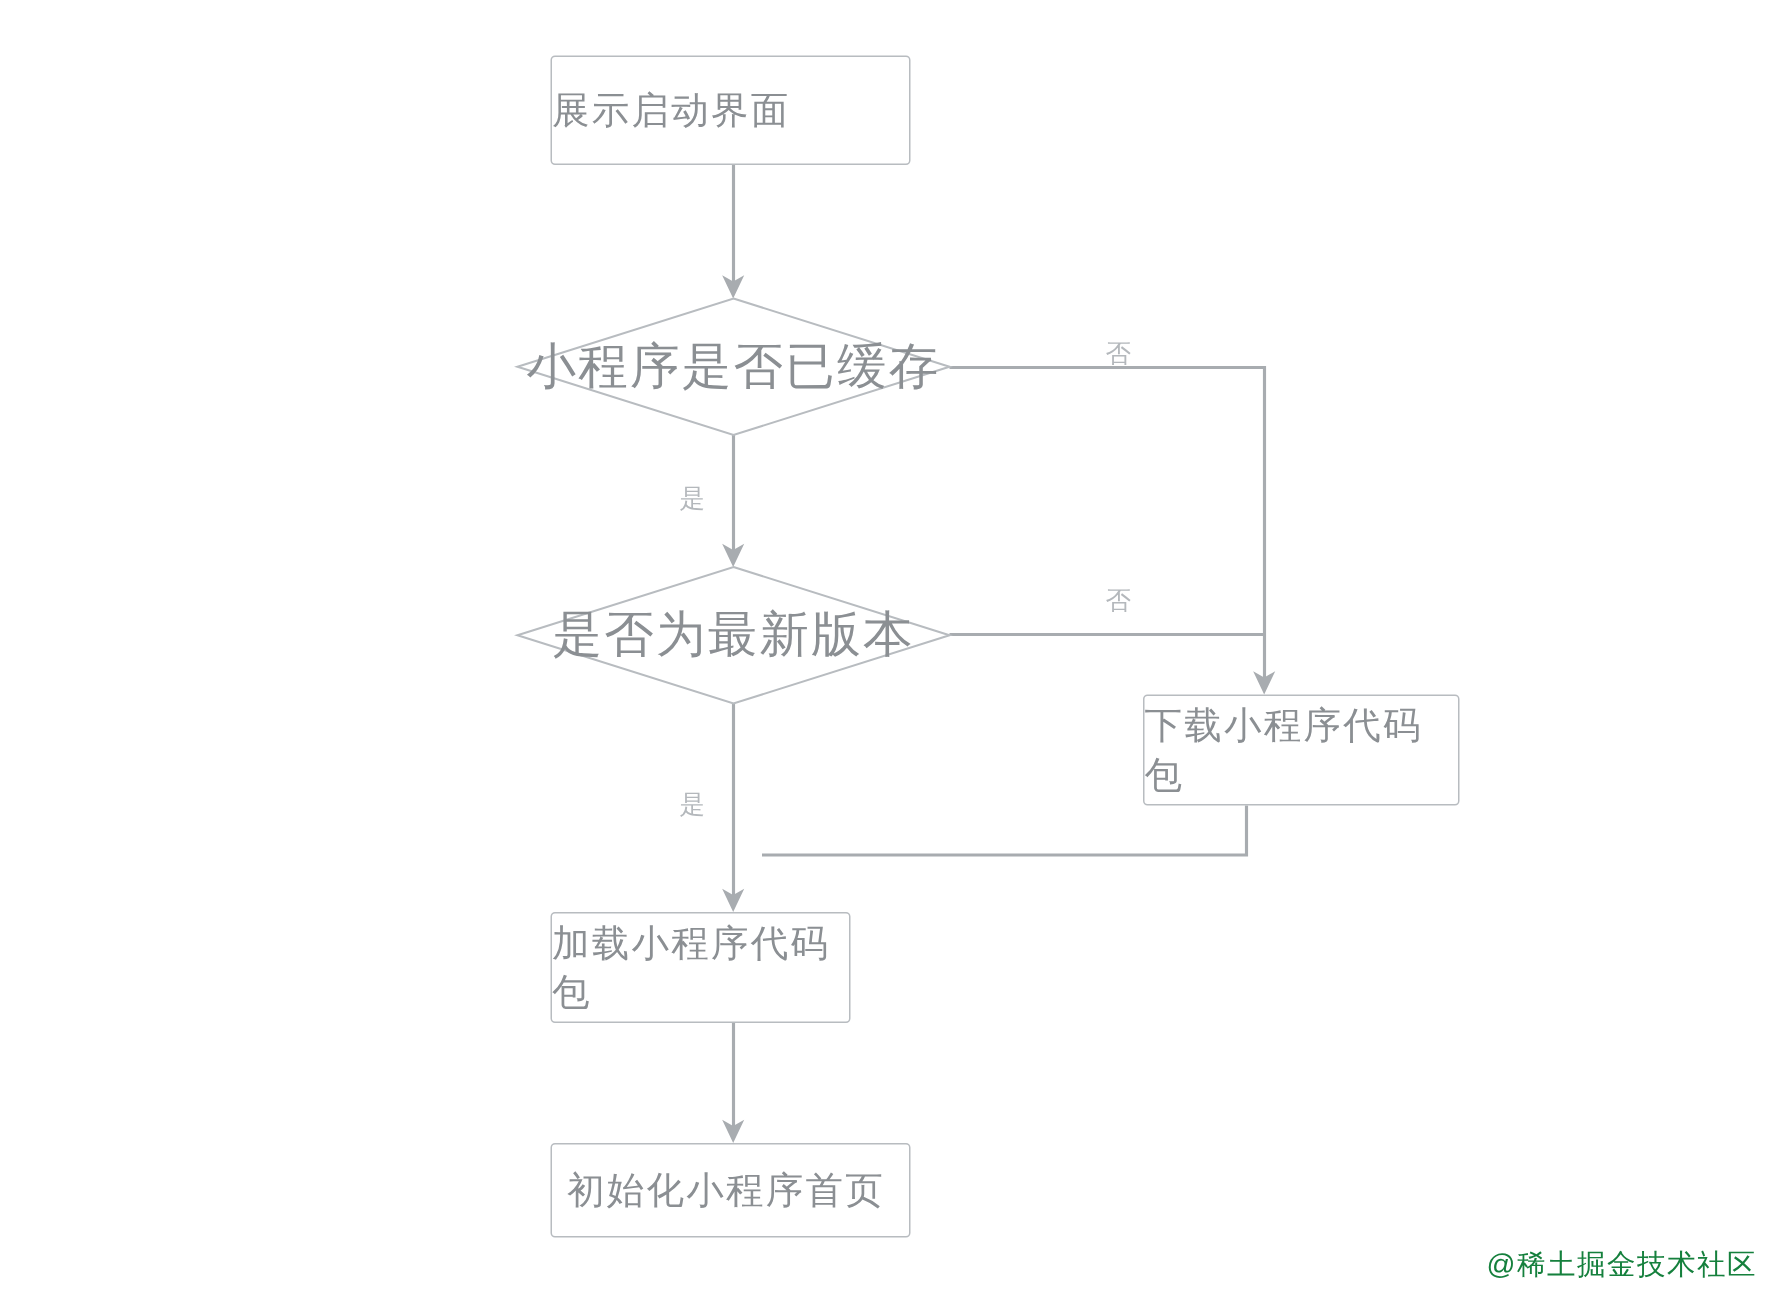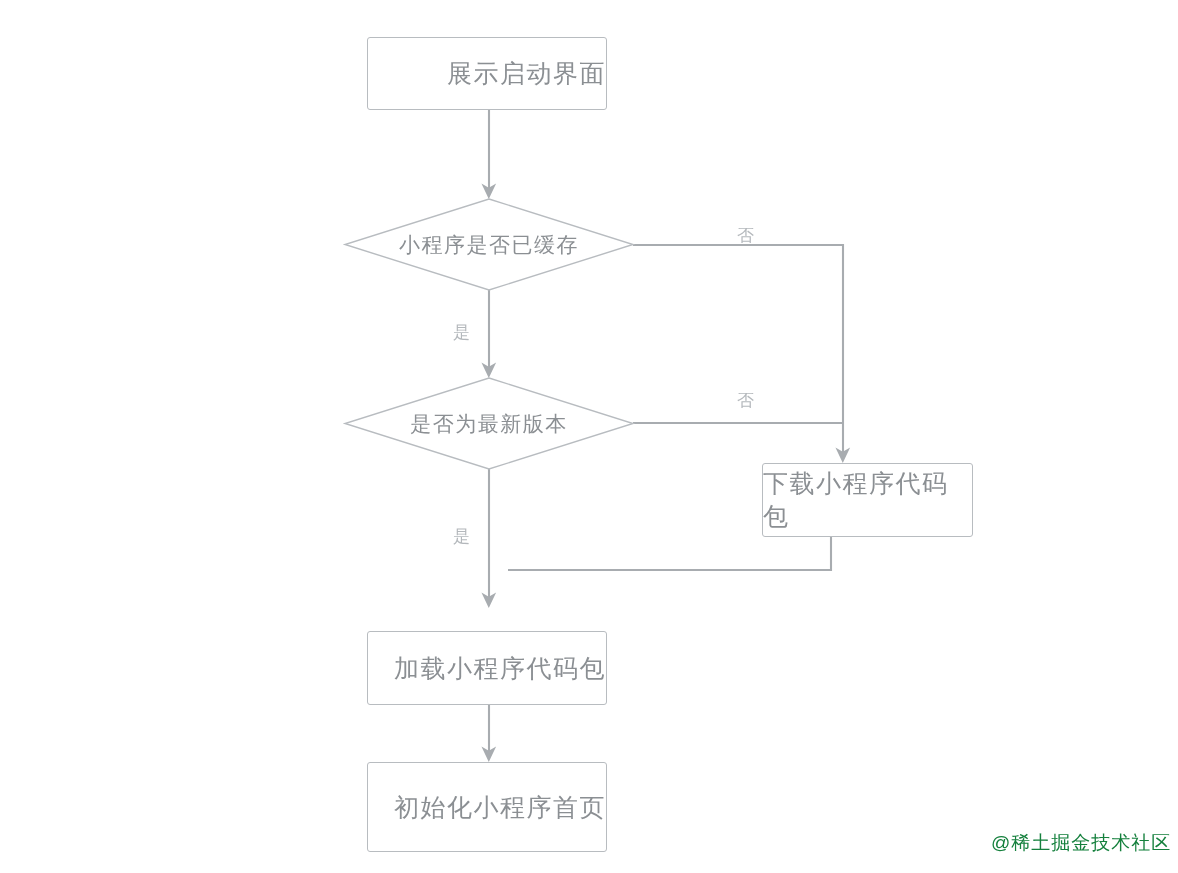--- a/index.html
+++ b/index.html
@@ -25,30 +25,30 @@
     height: 873px;
   }
   .node-box {
     position: absolute;
     box-sizing: border-box;
     border: 1.4px solid #b8bcc0;
     border-radius: 3px;
     background: #ffffff;
     display: flex;
     align-items: center;
-    justify-content: flex-end;
+    justify-content: flex-start;
     color: #8b8f93;
     font-size: 25px;
     letter-spacing: 1.5px;
     font-weight: 400;
   }
   .node-diamond-label {
     position: absolute;
     color: #8b8f93;
-    font-size: 21px;
+    font-size: 33px;
     letter-spacing: 1.5px;
     display: flex;
     align-items: center;
     justify-content: center;
     pointer-events: none;
   }
   .edge-label {
     position: absolute;
     color: #b4b8bc;
     font-size: 17px;
@@ -95,25 +95,25 @@
   </svg>
 
   <div class="node-box" style="left:367px; top:37px; width:240px; height:73px;">
     <span>展示启动界面</span>
   </div>
 
   <div class="node-box" style="left:726px; top:463px; width:211px; height:74px;margin-left:36px;">
     <span>下载小程序代码包</span>
   </div>
 
-  <div class="node-box" style="left:367px; top:608px; width:240px; height:74px;margin-top:23px;">
+  <div class="node-box" style="left:367px; top:608px; width:200px; height:74px;">
     <span>加载小程序代码包</span>
   </div>
 
-  <div class="node-box" style="left:367px; top:762px; width:240px; height:90px;">
+  <div class="node-box" style="left:367px; top:762px; width:240px; height:63px;padding-left:10px;">
     <span>初始化小程序首页</span>
   </div>
 
   <div class="node-diamond-label" style="left:345px; top:199px; width:288px; height:91px;">
     <span>小程序是否已缓存</span>
   </div>
 
   <div class="node-diamond-label" style="left:345px; top:378px; width:288px; height:91px;">
     <span>是否为最新版本</span>
   </div>

